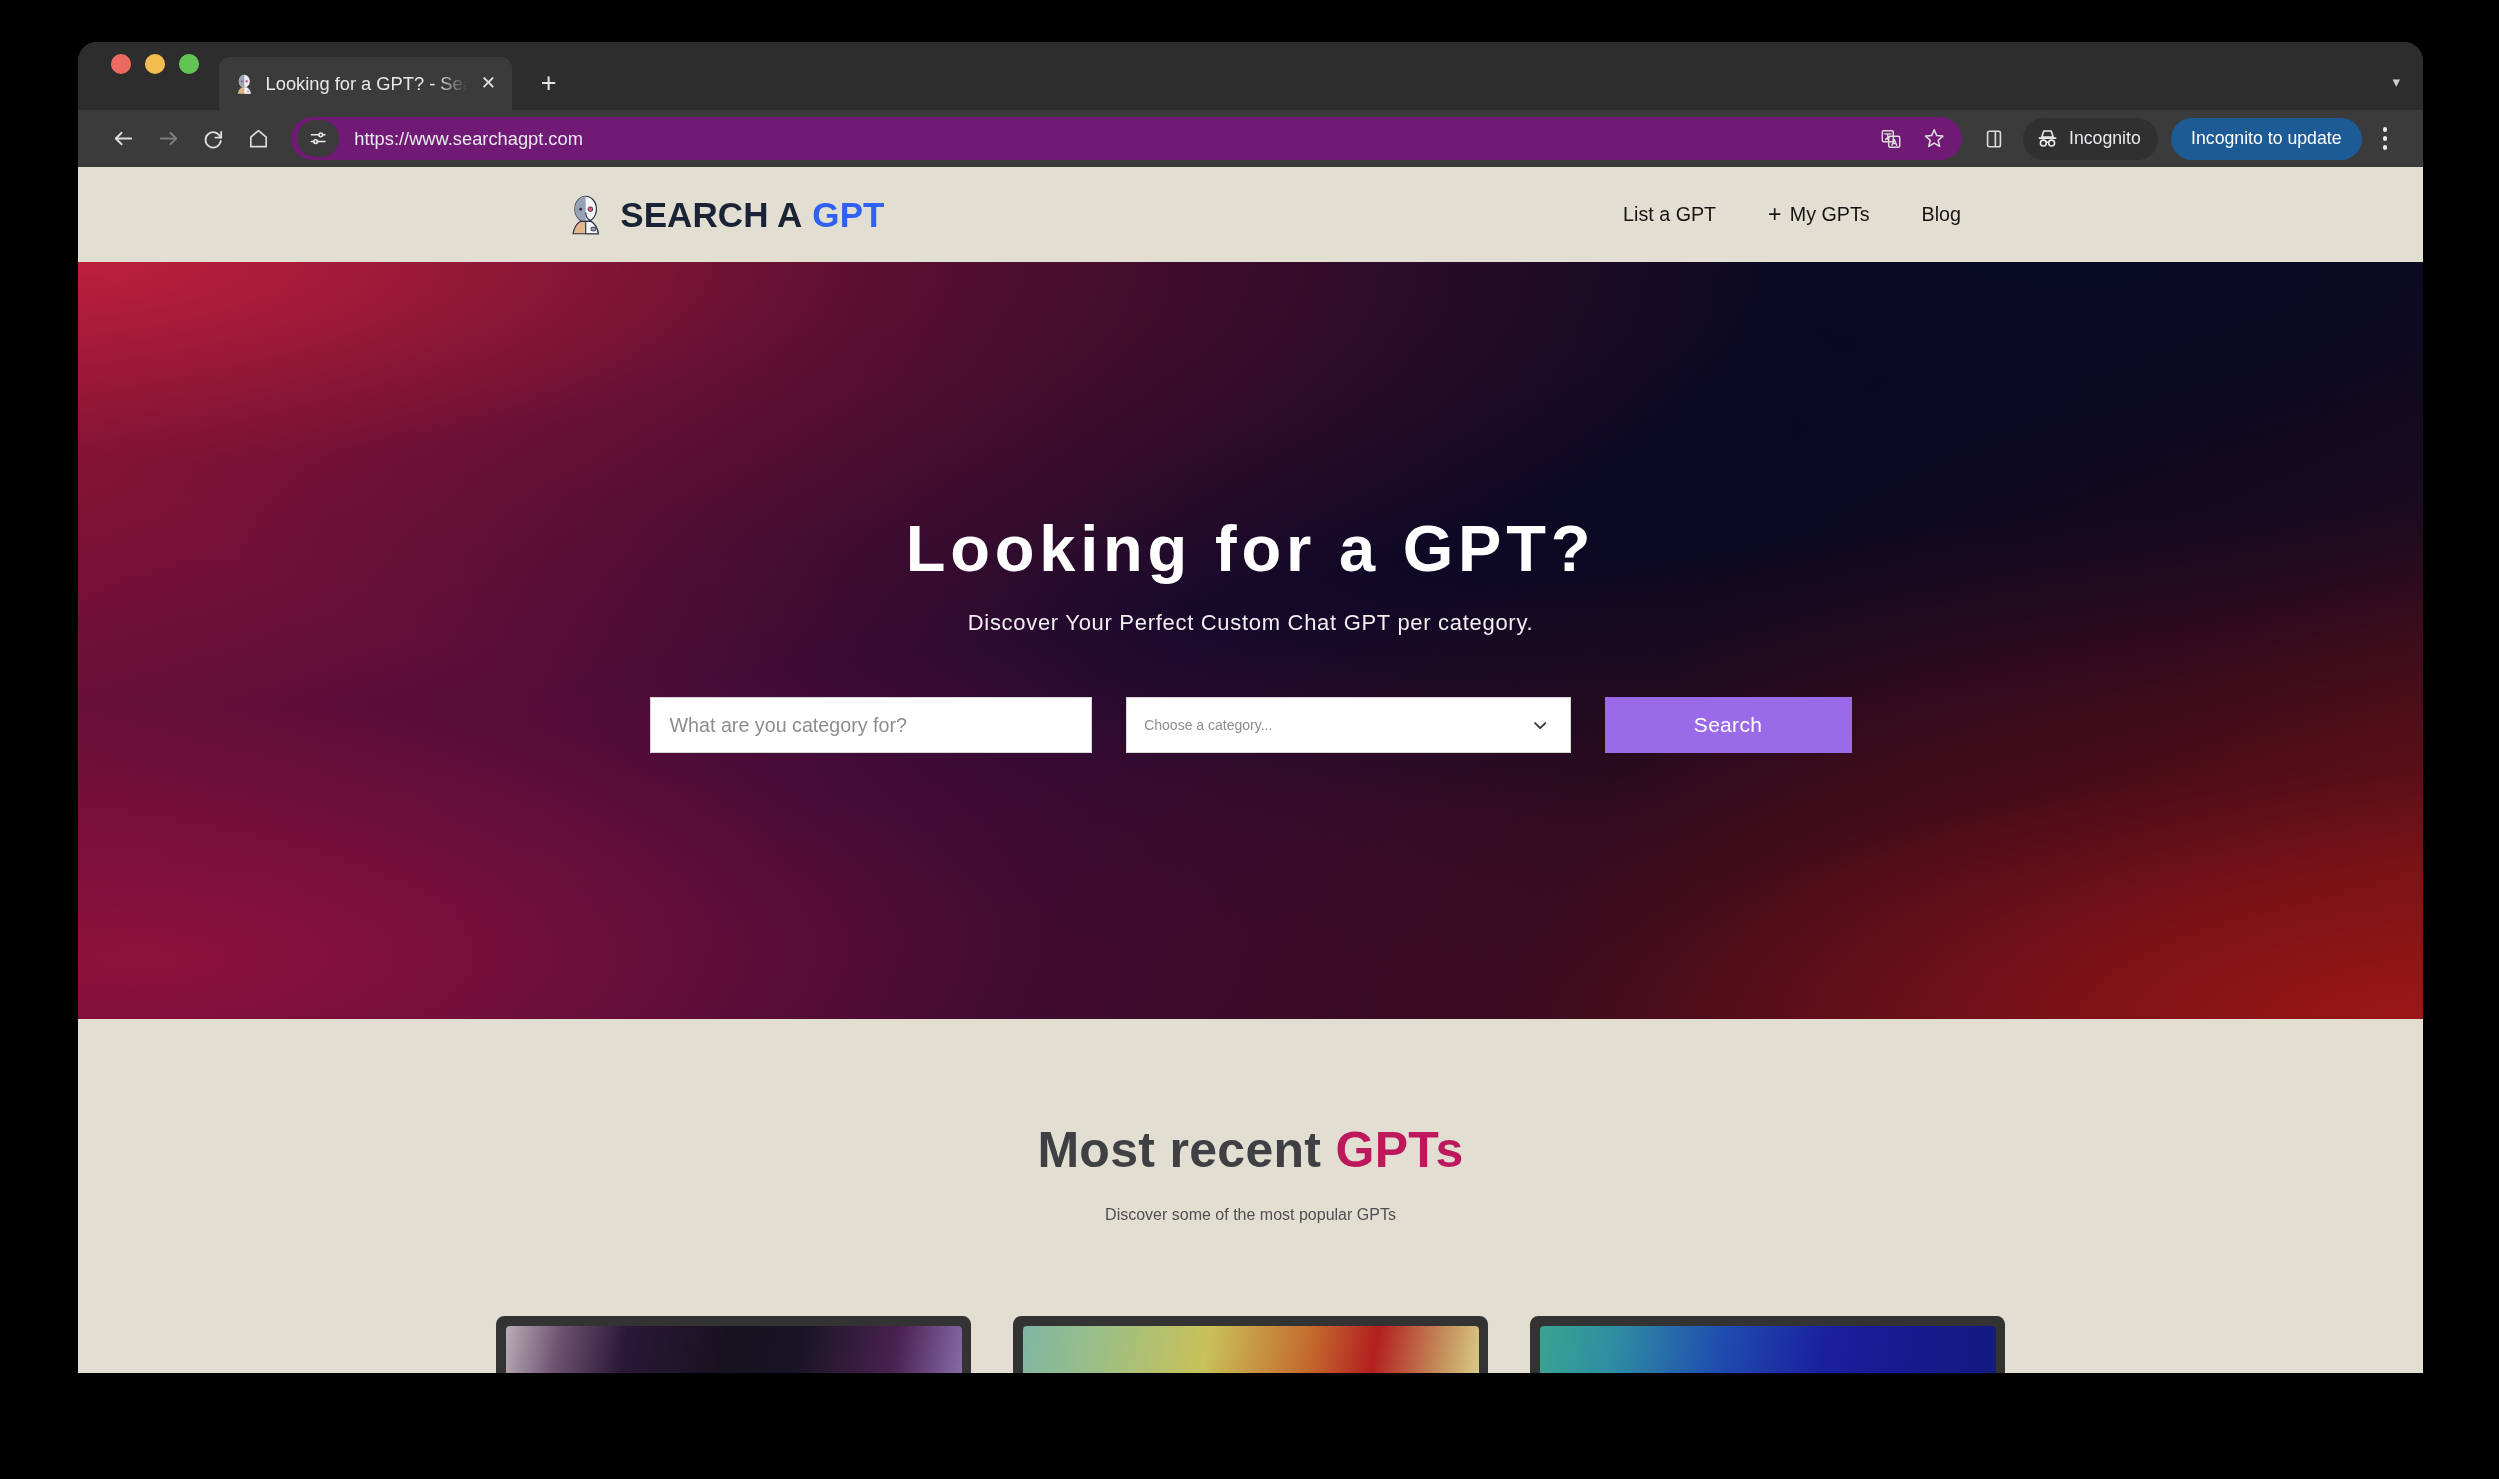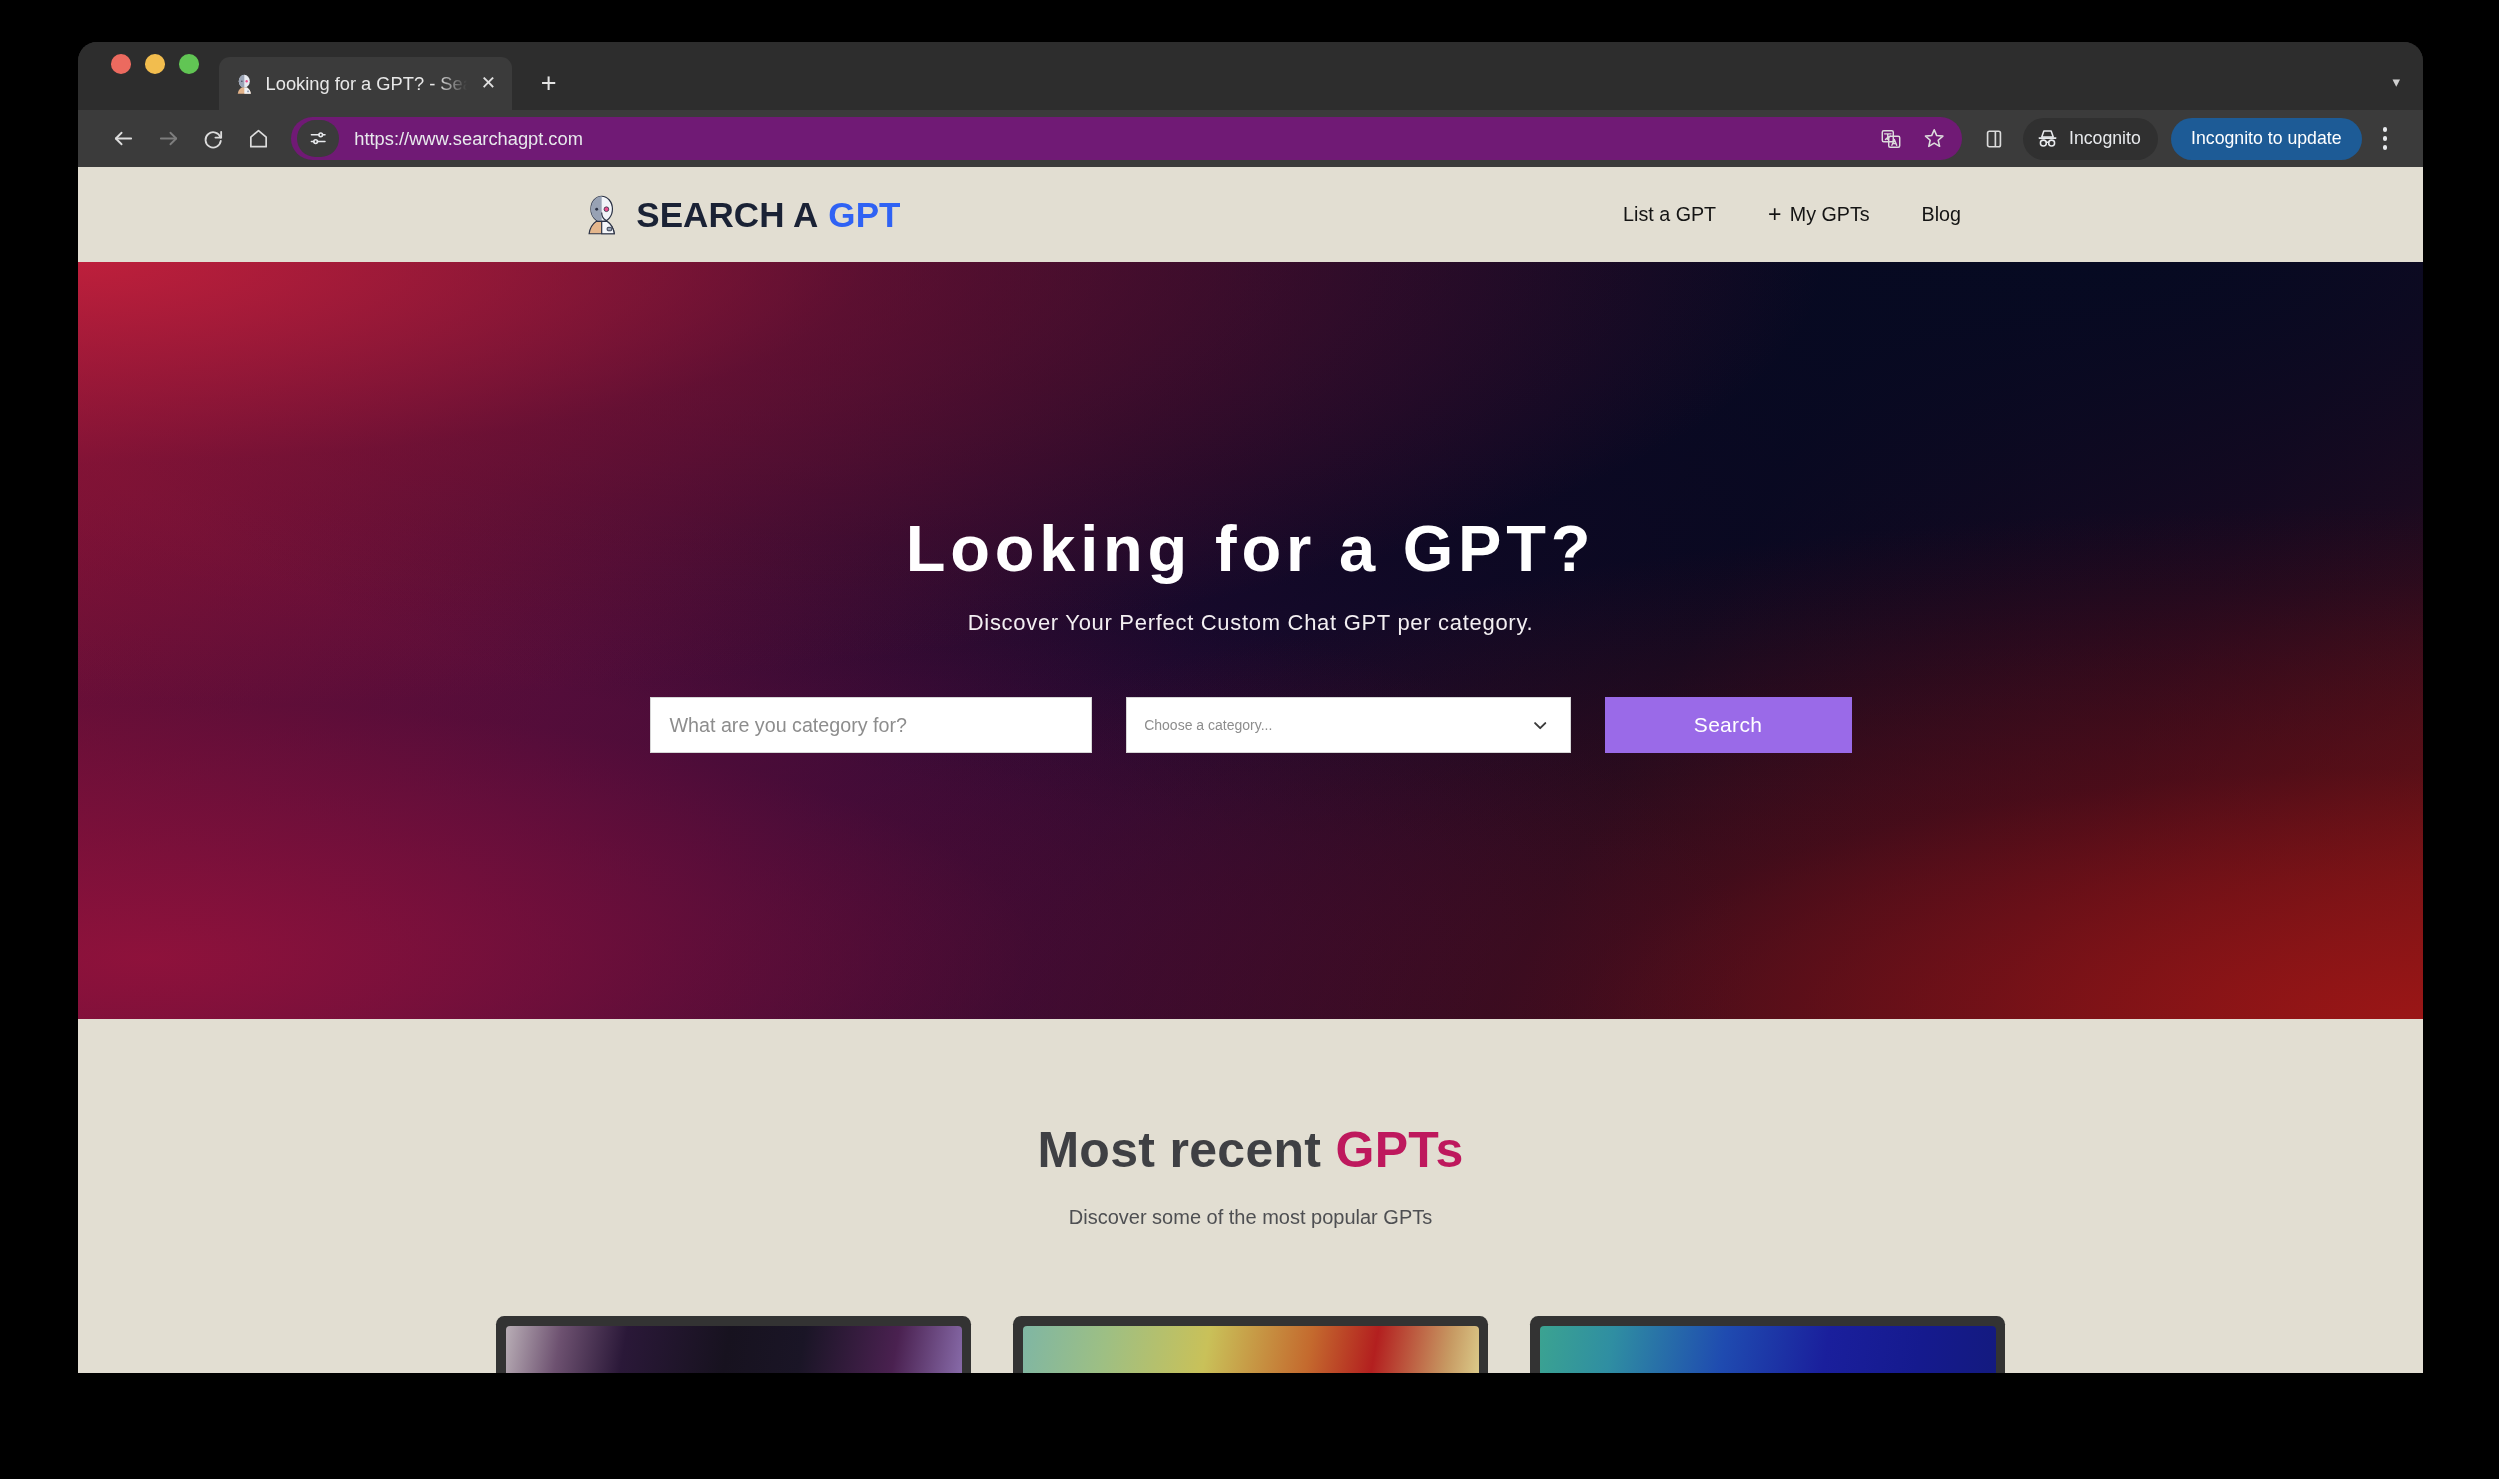--- a/index.html
+++ b/index.html
@@ -186,21 +186,21 @@
     overflow: hidden;
   }
 
   
   #site-header {
     height: 95px;
     background: #e2ded2;
     display: flex;
     align-items: center;
     justify-content: space-between;
-    padding: 0 82px 0 16px;
+    padding: 0 82px 0 0;
   }
   #brand {
     display: flex;
     align-items: center;
     gap: 12.2px;
     margin-left: 488px;
   }
   #brand-logo-icon { width: 42px; height: 42px; flex: 0 0 42px; }
   #brand-wordmark {
     font-size: 35px;
@@ -314,21 +314,21 @@
   #recent-title {
     padding-top: 102px;
     font-size: 50px;
     font-weight: 700;
     letter-spacing: 0.3px;
   }
   .recent-title-dark { color: #3f4044; }
   .recent-title-purple { color: #be185d; }
   #recent-subtitle {
     margin-top: 27px;
-    font-size: 20px;
+    font-size: 16px;
     color: #4e4f52;
   }
 
   #card-strip {
     position: absolute;
     left: 0; right: 0;
     top: 297px;
     display: flex;
     justify-content: center;
     gap: 42px;

